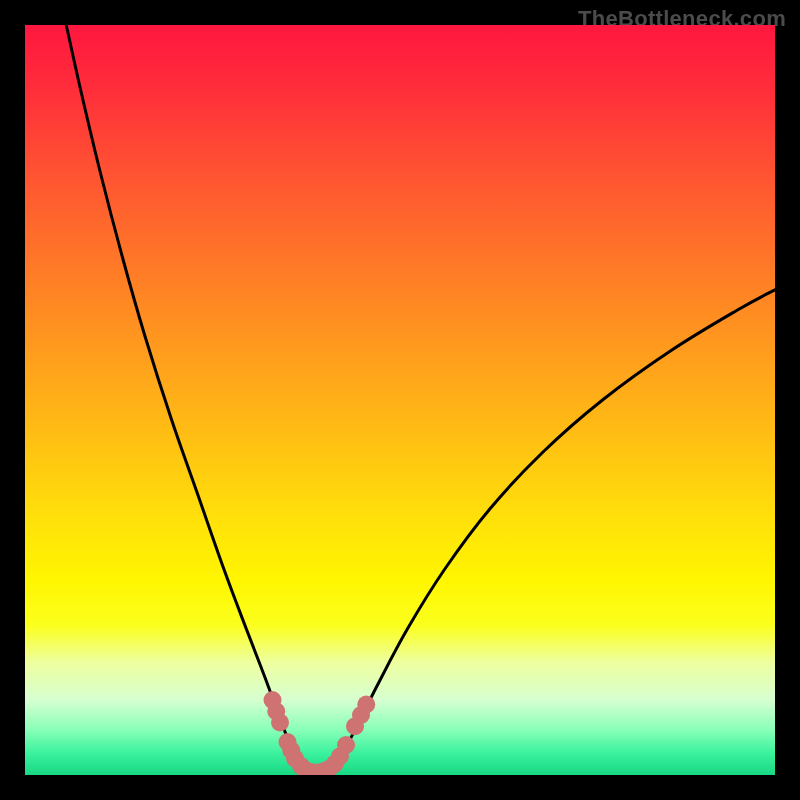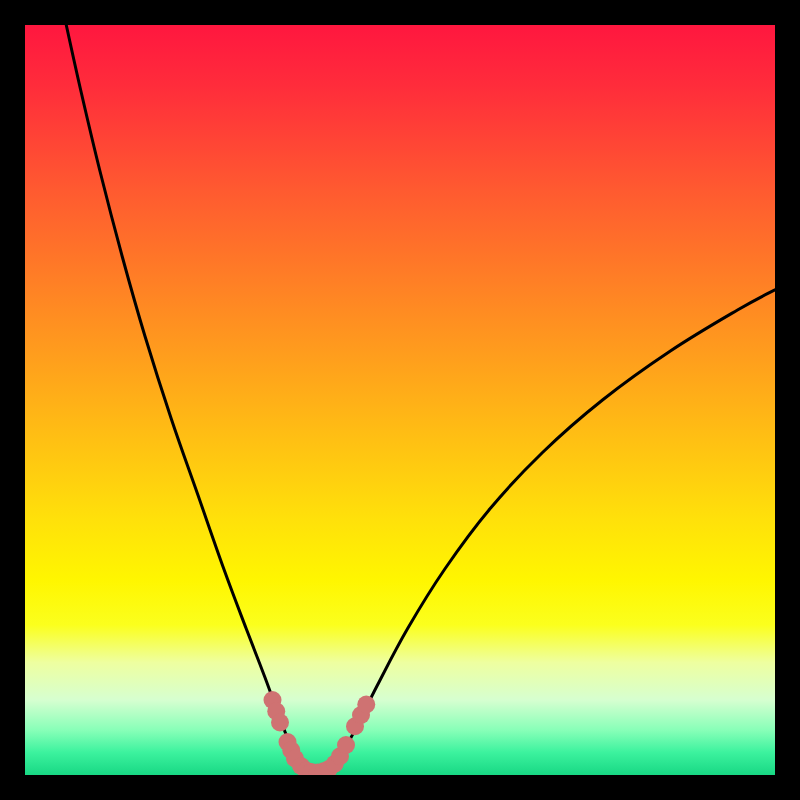--- a/index.html
+++ b/index.html
@@ -46,20 +46,21 @@
   }
   .markers {
     position: absolute;
     inset: 0;
   }
 </style>
 </head>
 <body>
 
 <div class="frame">
+  <div class="watermark">TheBottleneck.com</div>
 
   <div class="plot">
     <svg class="bg-gradient" width="750" height="750" viewBox="0 0 750 750" preserveAspectRatio="none">
       <defs>
         <linearGradient id="grad" x1="0" y1="0" x2="0" y2="1">
             <stop offset="0.00%" stop-color="#ff173f"></stop>
             <stop offset="8.00%" stop-color="#ff2c3b"></stop>
             <stop offset="22.00%" stop-color="#ff5a30"></stop>
             <stop offset="38.00%" stop-color="#ff8b22"></stop>
             <stop offset="53.00%" stop-color="#ffb915"></stop>

